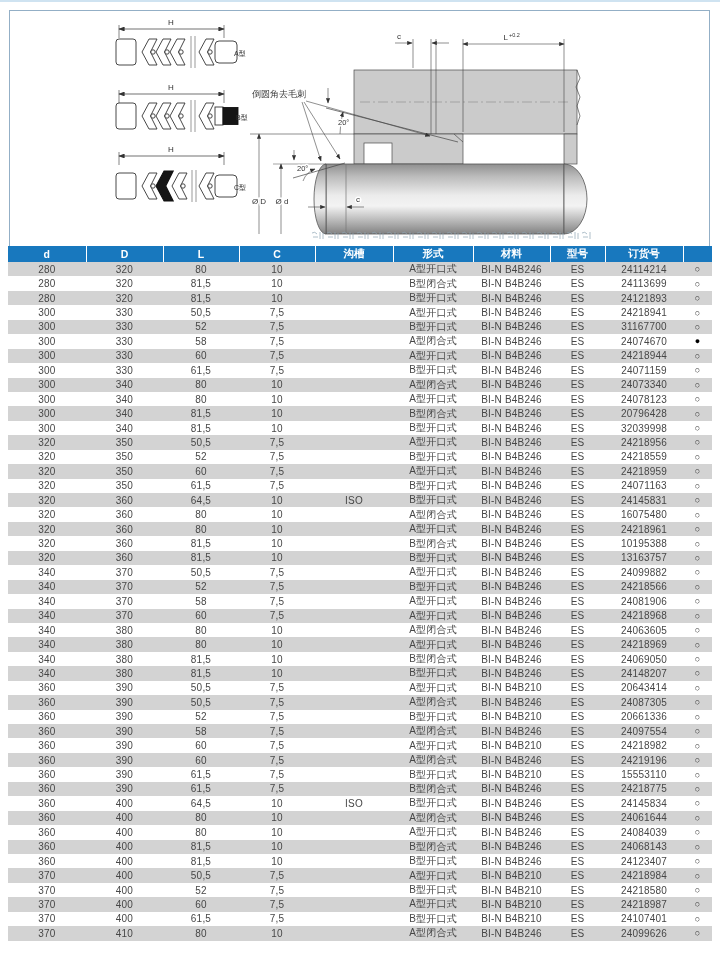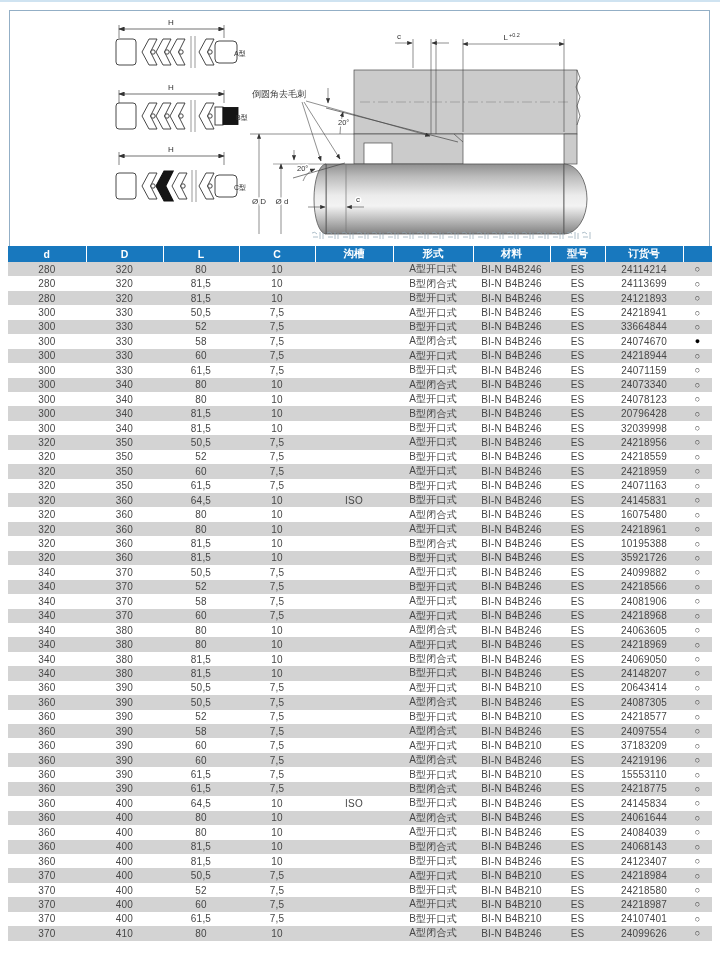--- a/index.html
+++ b/index.html
@@ -249,21 +249,21 @@
         </tr>
         <tr>
           <td>300</td>
           <td>330</td>
           <td>52</td>
           <td>7,5</td>
           <td></td>
           <td>B型开口式</td>
           <td>BI-N B4B246</td>
           <td>ES</td>
-          <td>33664844</td>
+          <td>31167700</td>
           <td class="dot">○</td>
         </tr>
         <tr>
           <td>300</td>
           <td>330</td>
           <td>58</td>
           <td>7,5</td>
           <td></td>
           <td>A型闭合式</td>
           <td>BI-N B4B246</td>
@@ -441,21 +441,21 @@
         </tr>
         <tr>
           <td>320</td>
           <td>360</td>
           <td>81,5</td>
           <td>10</td>
           <td></td>
           <td>B型开口式</td>
           <td>BI-N B4B246</td>
           <td>ES</td>
-          <td>35921726</td>
+          <td>13163757</td>
           <td class="dot">○</td>
         </tr>
         <tr>
           <td>340</td>
           <td>370</td>
           <td>50,5</td>
           <td>7,5</td>
           <td></td>
           <td>A型开口式</td>
           <td>BI-N B4B246</td>
@@ -573,21 +573,21 @@
         </tr>
         <tr>
           <td>360</td>
           <td>390</td>
           <td>52</td>
           <td>7,5</td>
           <td></td>
           <td>B型开口式</td>
           <td>BI-N B4B210</td>
           <td>ES</td>
-          <td>24218577</td>
+          <td>20661336</td>
           <td class="dot">○</td>
         </tr>
         <tr>
           <td>360</td>
           <td>390</td>
           <td>58</td>
           <td>7,5</td>
           <td></td>
           <td>A型闭合式</td>
           <td>BI-N B4B246</td>
@@ -597,21 +597,21 @@
         </tr>
         <tr>
           <td>360</td>
           <td>390</td>
           <td>60</td>
           <td>7,5</td>
           <td></td>
           <td>A型开口式</td>
           <td>BI-N B4B210</td>
           <td>ES</td>
-          <td>37183209</td>
+          <td>24218982</td>
           <td class="dot">○</td>
         </tr>
         <tr>
           <td>360</td>
           <td>390</td>
           <td>60</td>
           <td>7,5</td>
           <td></td>
           <td>A型闭合式</td>
           <td>BI-N B4B246</td>

